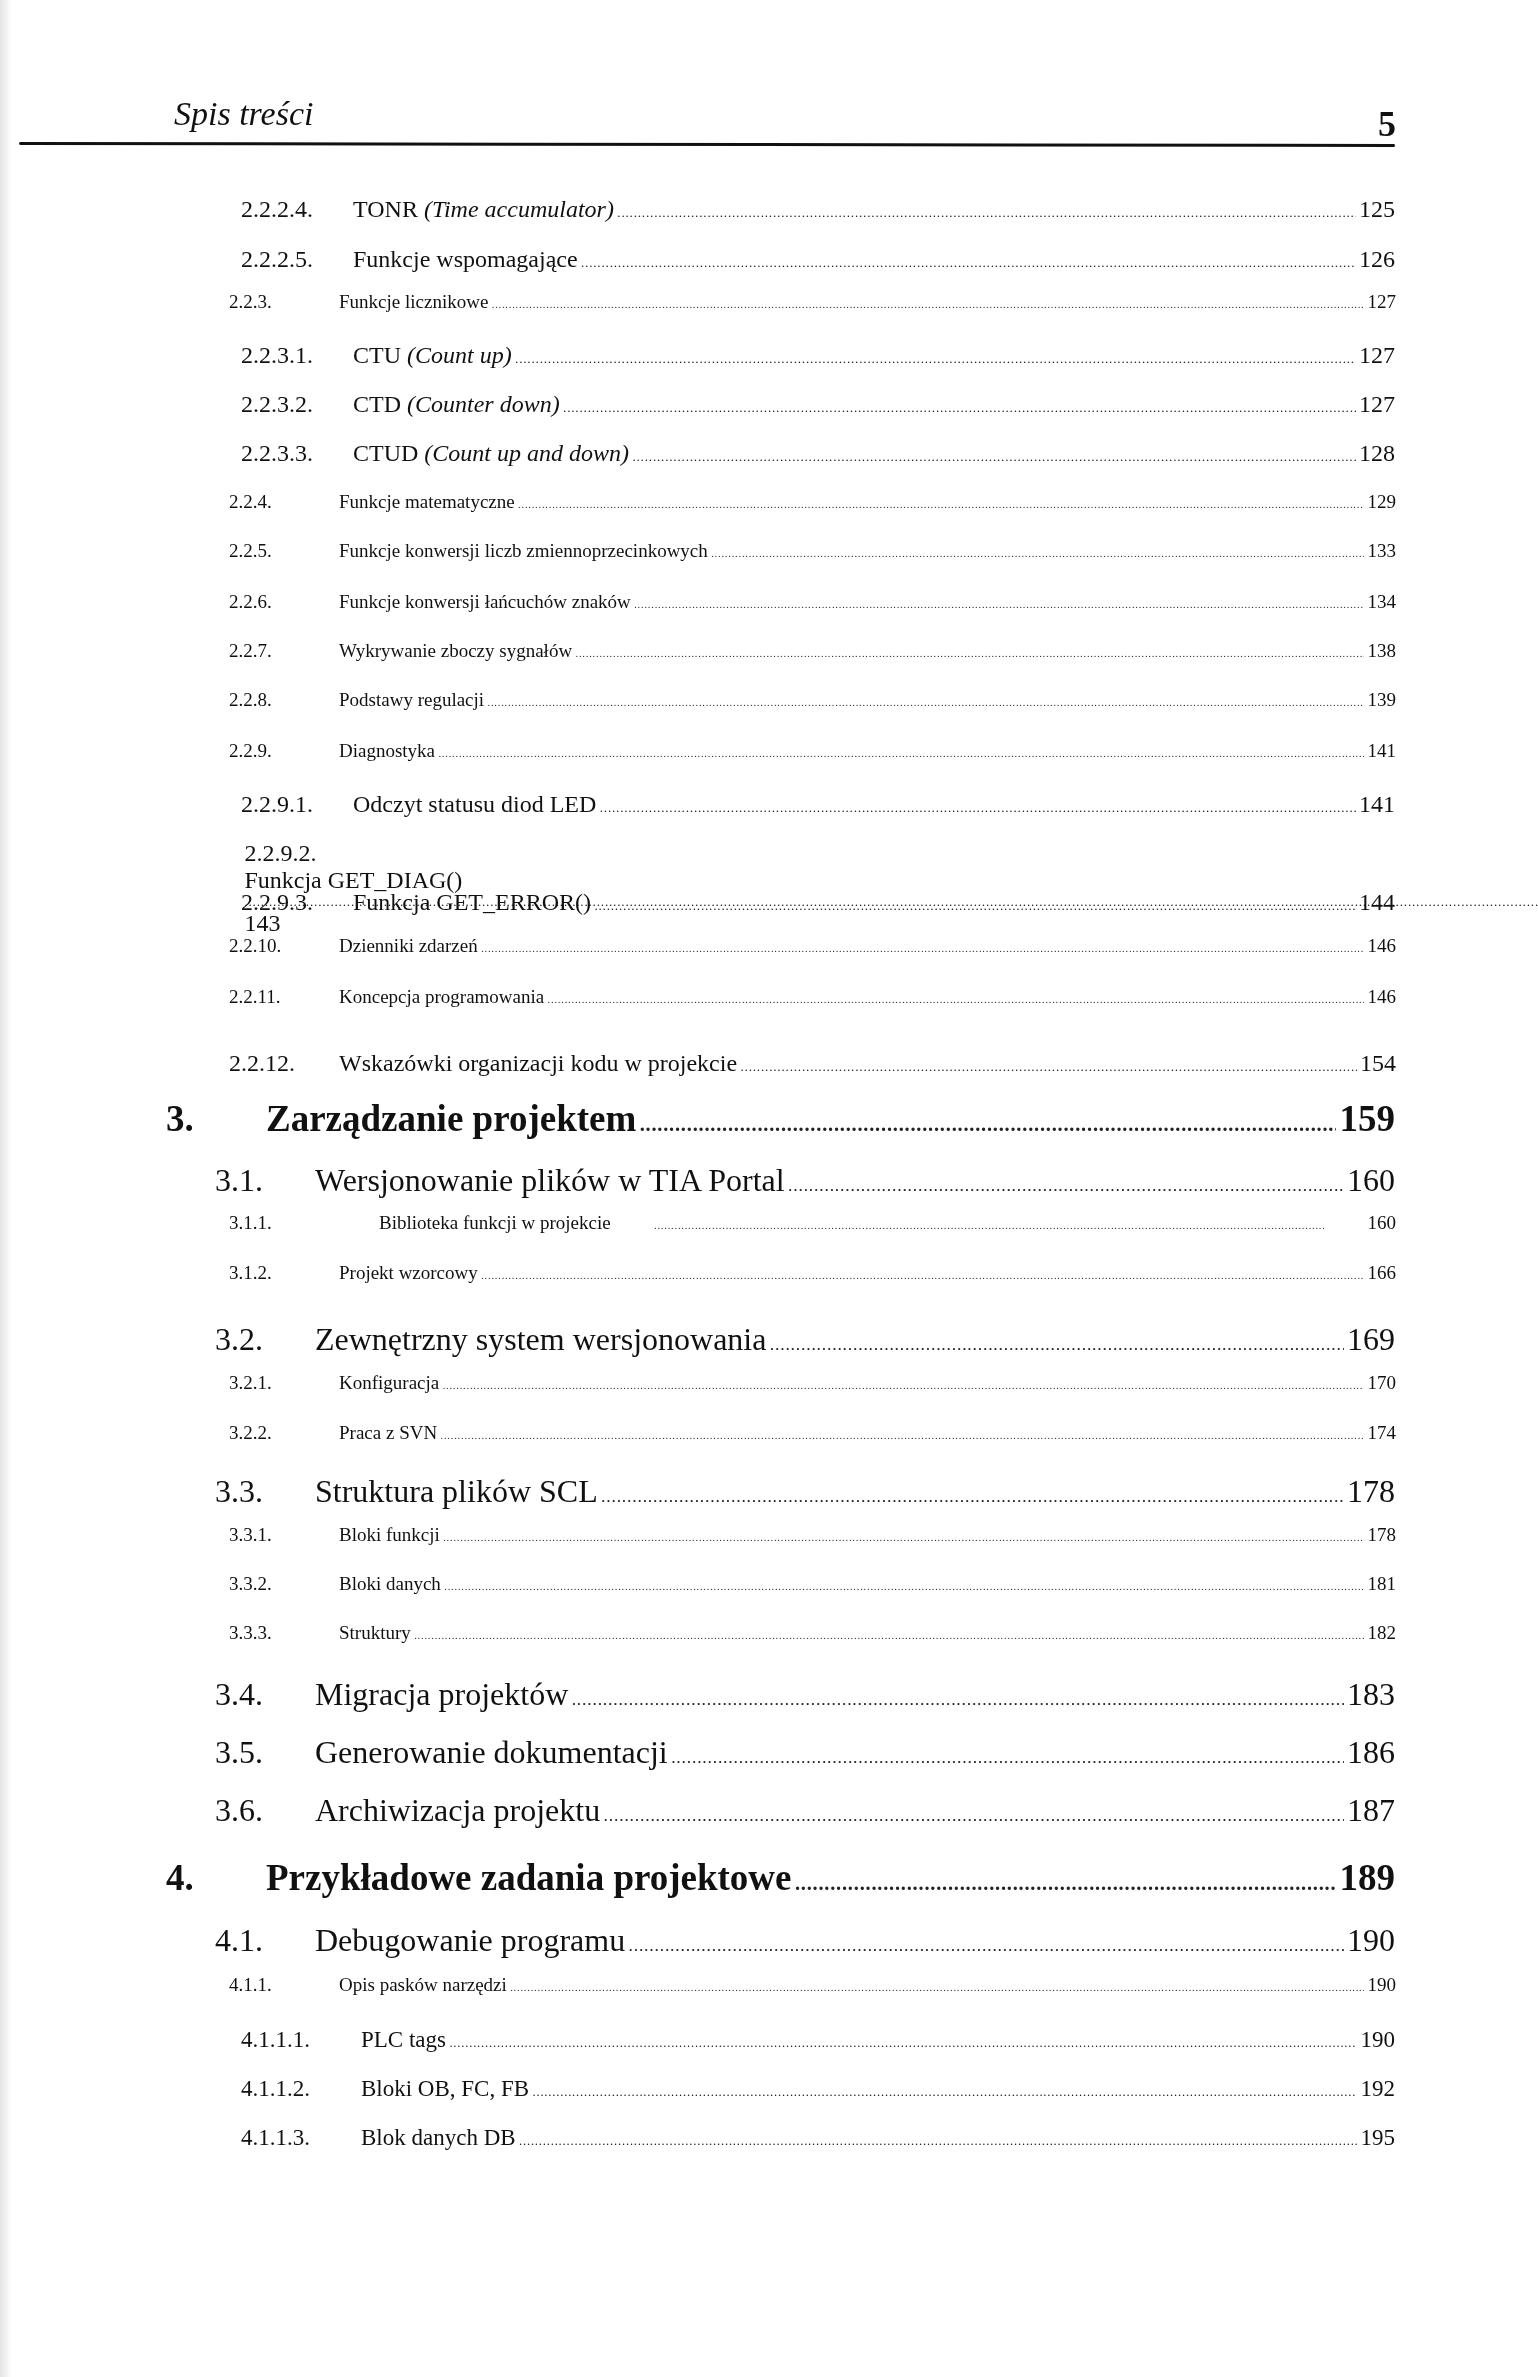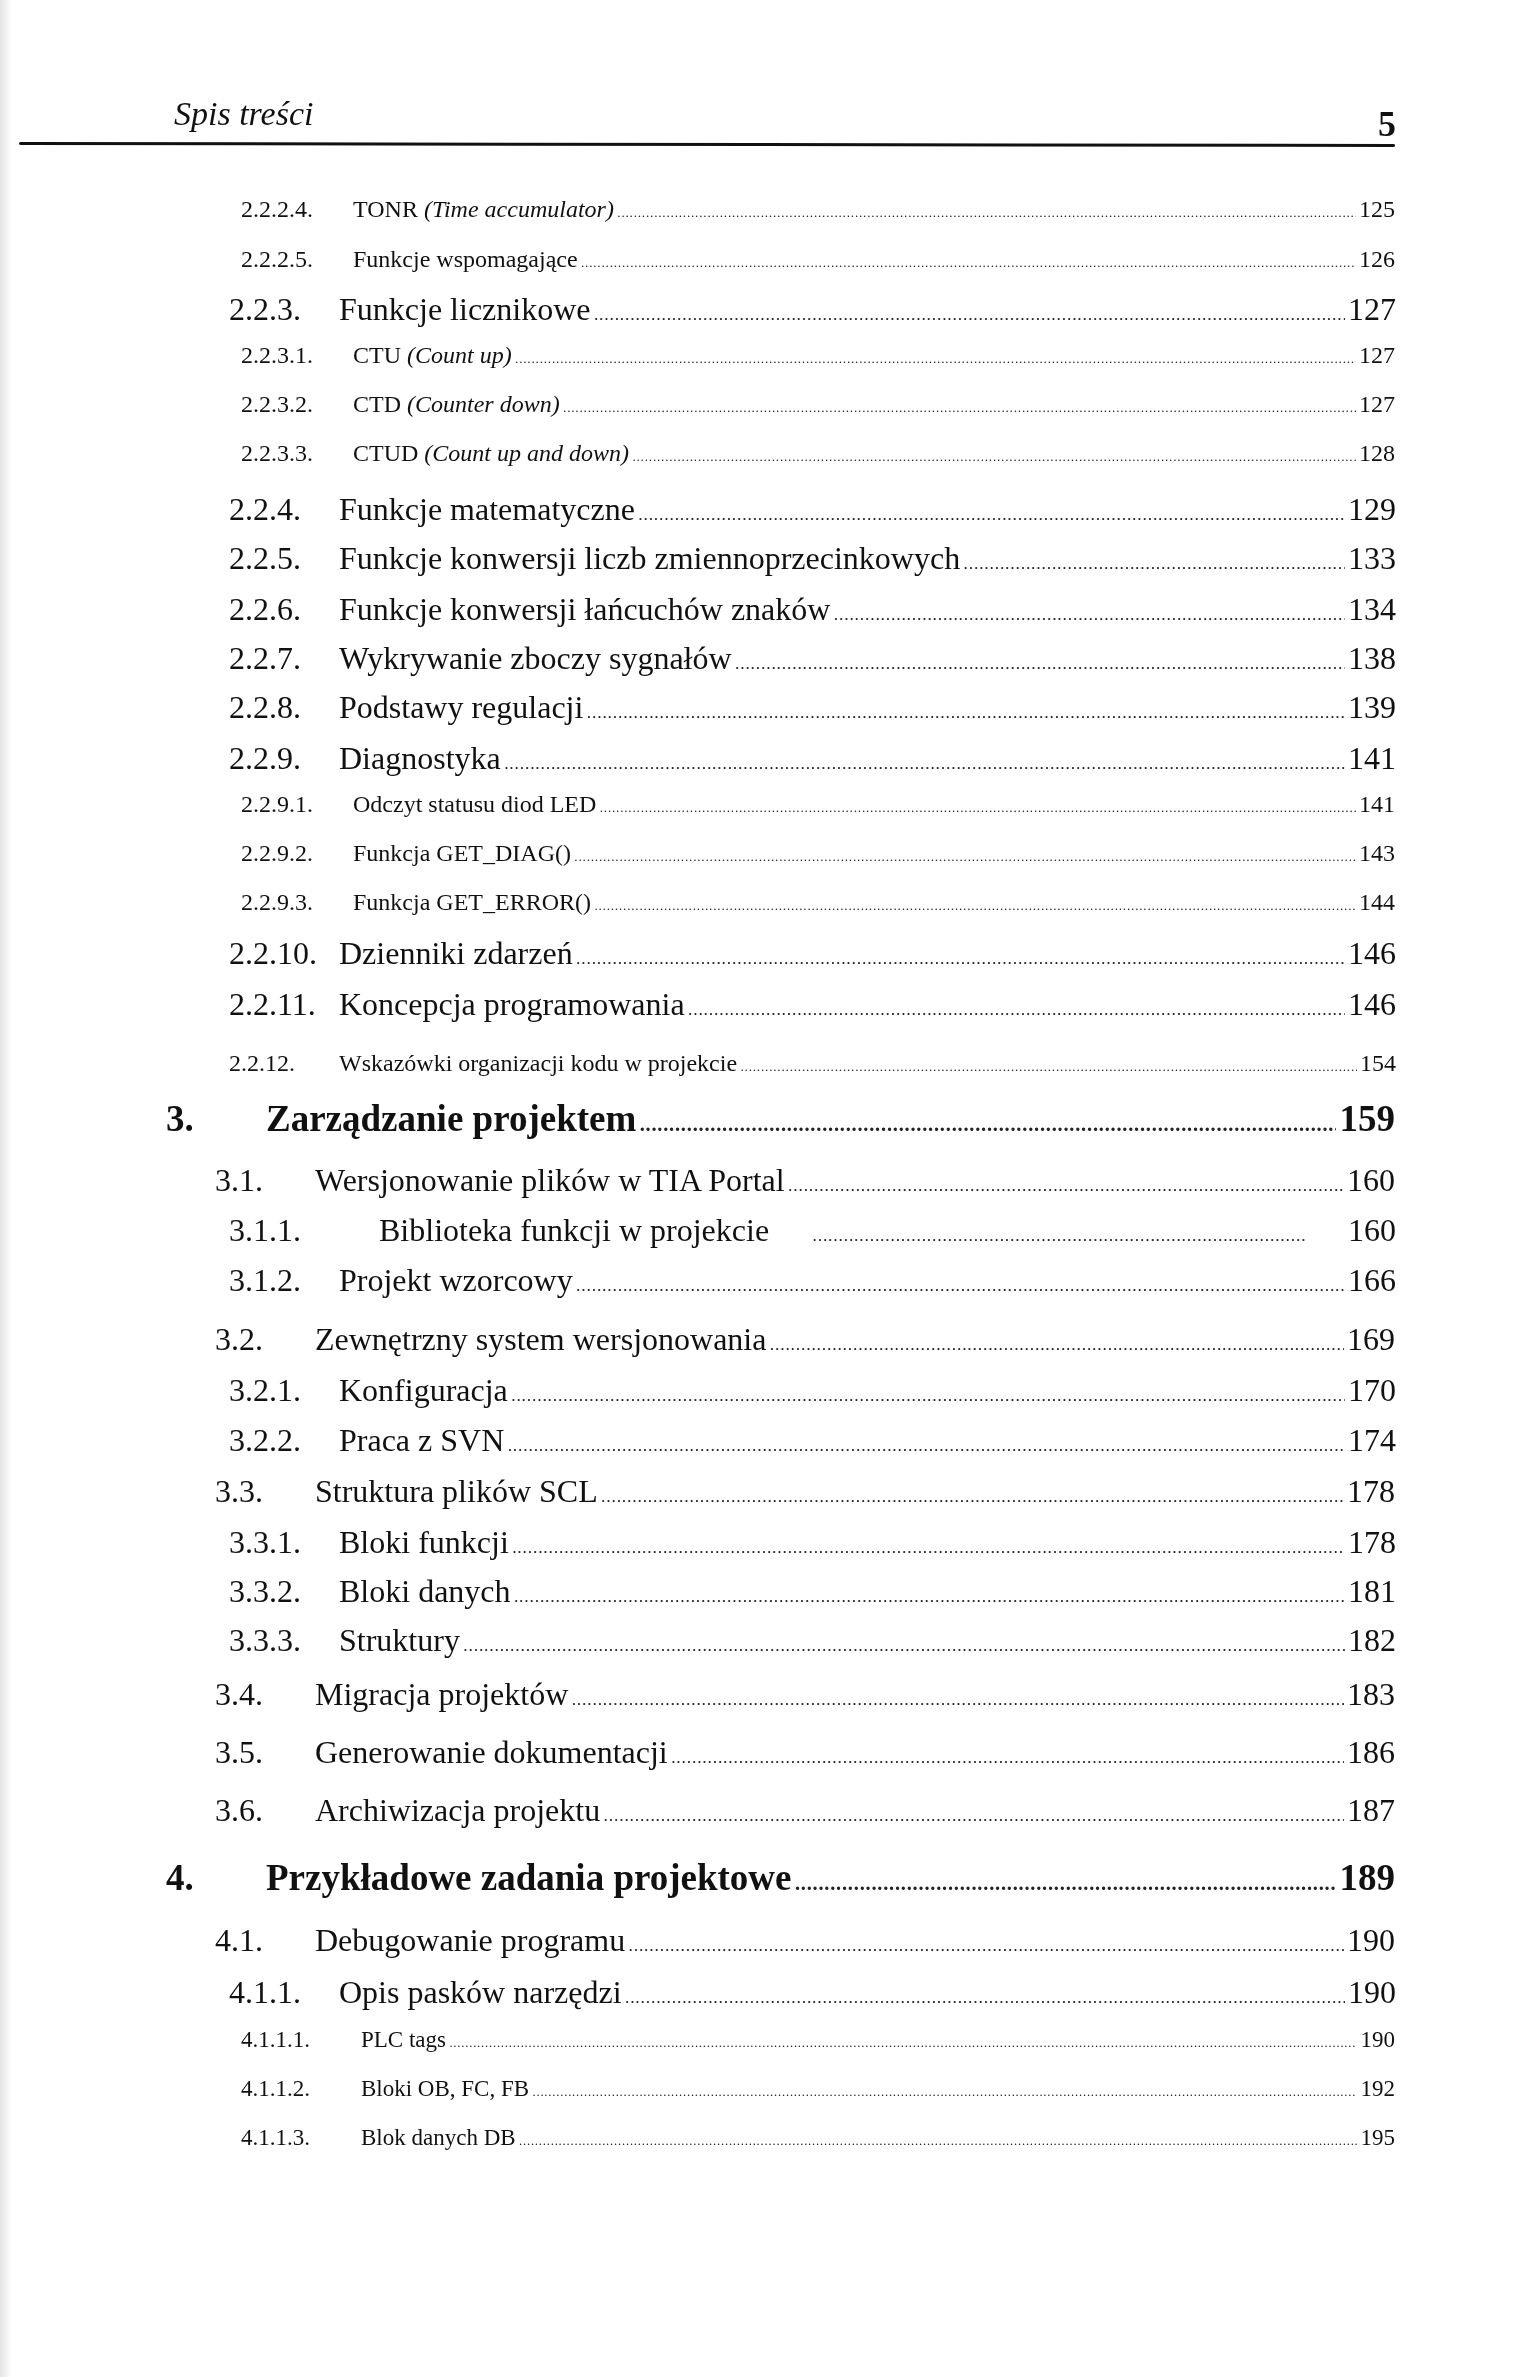--- a/index.html
+++ b/index.html
@@ -45,21 +45,21 @@
   .toc-entry .leader::after {
     content: "................................................................................................................................................................................................................................................................................................................................................";
   }
   .toc-entry .page { flex: 0 0 auto; text-align: right; }
 
   
   .lvl-chapter { font-size: 37px; font-weight: bold; }
   .lvl-chapter .num { width: 100px; }
   .lvl-section { font-size: 32px; }
   .lvl-section .num { width: 100px; }
-  .lvl-sub { font-size: 32px; }
+  .lvl-sub { font-size: 19px; }
   .lvl-sub .num { width: 110px; }
   .lvl-sub-small { font-size: 24px; }
   .lvl-sub-small .num { width: 110px; margin-top: 14px; }
   .lvl-subsub { font-size: 24px; }
   .lvl-subsub .num { width: 112px; }
   .lvl-subsubsub { font-size: 23px; font-family: Liberation Serif, serif; }
   .lvl-subsubsub .num { width: 120px; }
   .italic { font-style: italic; }
 </style>
 </head>
@@ -145,21 +145,21 @@
       <span class="title"><span>Diagnostyka</span></span>
       <span class="leader"></span>
       <span class="page">141</span>
     </div>
     <div class="toc-entry lvl-subsub" style="left: 241px; top: 791px; width: 1154px;">
       <span class="num">2.2.9.1.</span>
       <span class="title"><span>Odczyt statusu diod LED</span></span>
       <span class="leader"></span>
       <span class="page">141</span>
     </div>
-    <div class="toc-entry lvl-subsub" style="left: 241px; top: 840px; width: 1154px;">
+    <div class="toc-entry lvl-subsub" style="left: 241px; top: 840px; width: 1154px; flex-direction: column;">
       <span class="num">2.2.9.2.</span>
       <span class="title"><span>Funkcja GET_DIAG()</span></span>
       <span class="leader"></span>
       <span class="page">143</span>
     </div>
     <div class="toc-entry lvl-subsub" style="left: 241px; top: 889px; width: 1154px;">
       <span class="num">2.2.9.3.</span>
       <span class="title"><span>Funkcja GET_ERROR()</span></span>
       <span class="leader"></span>
       <span class="page">144</span>

